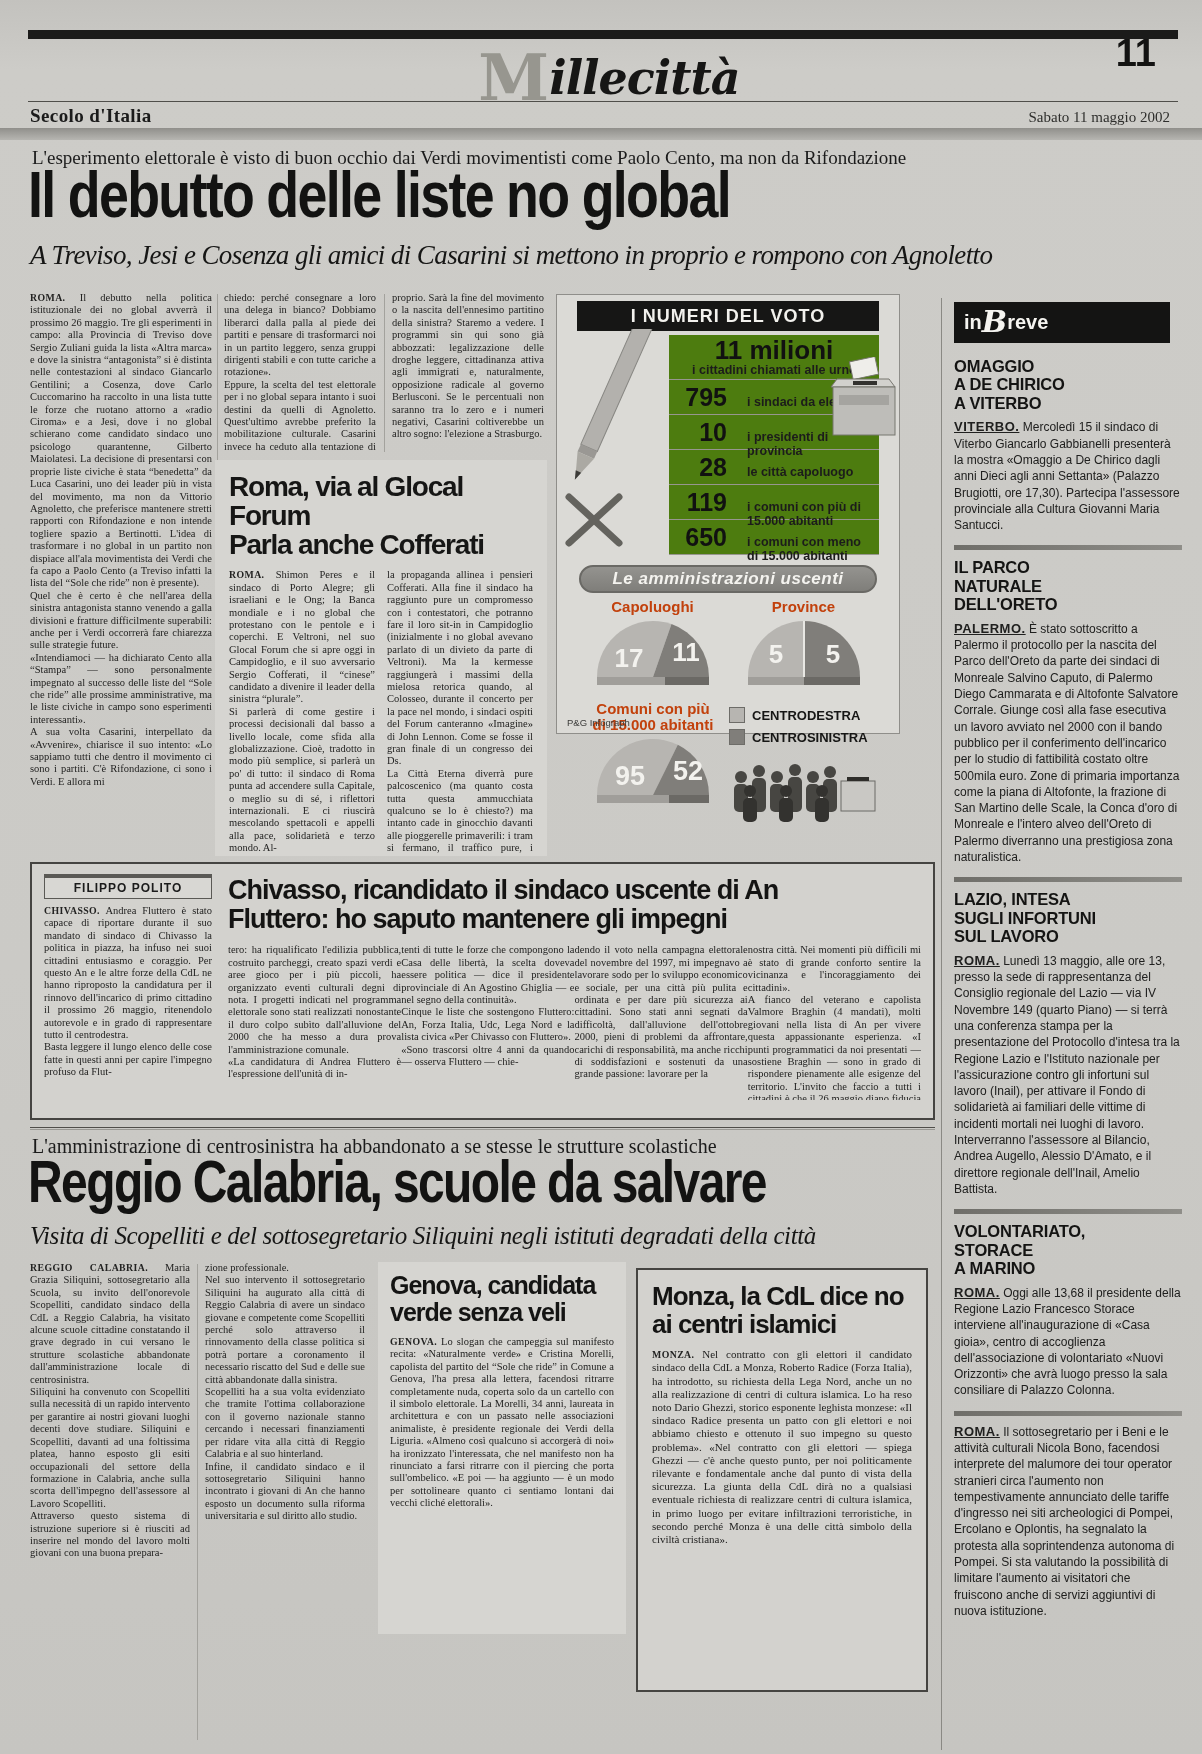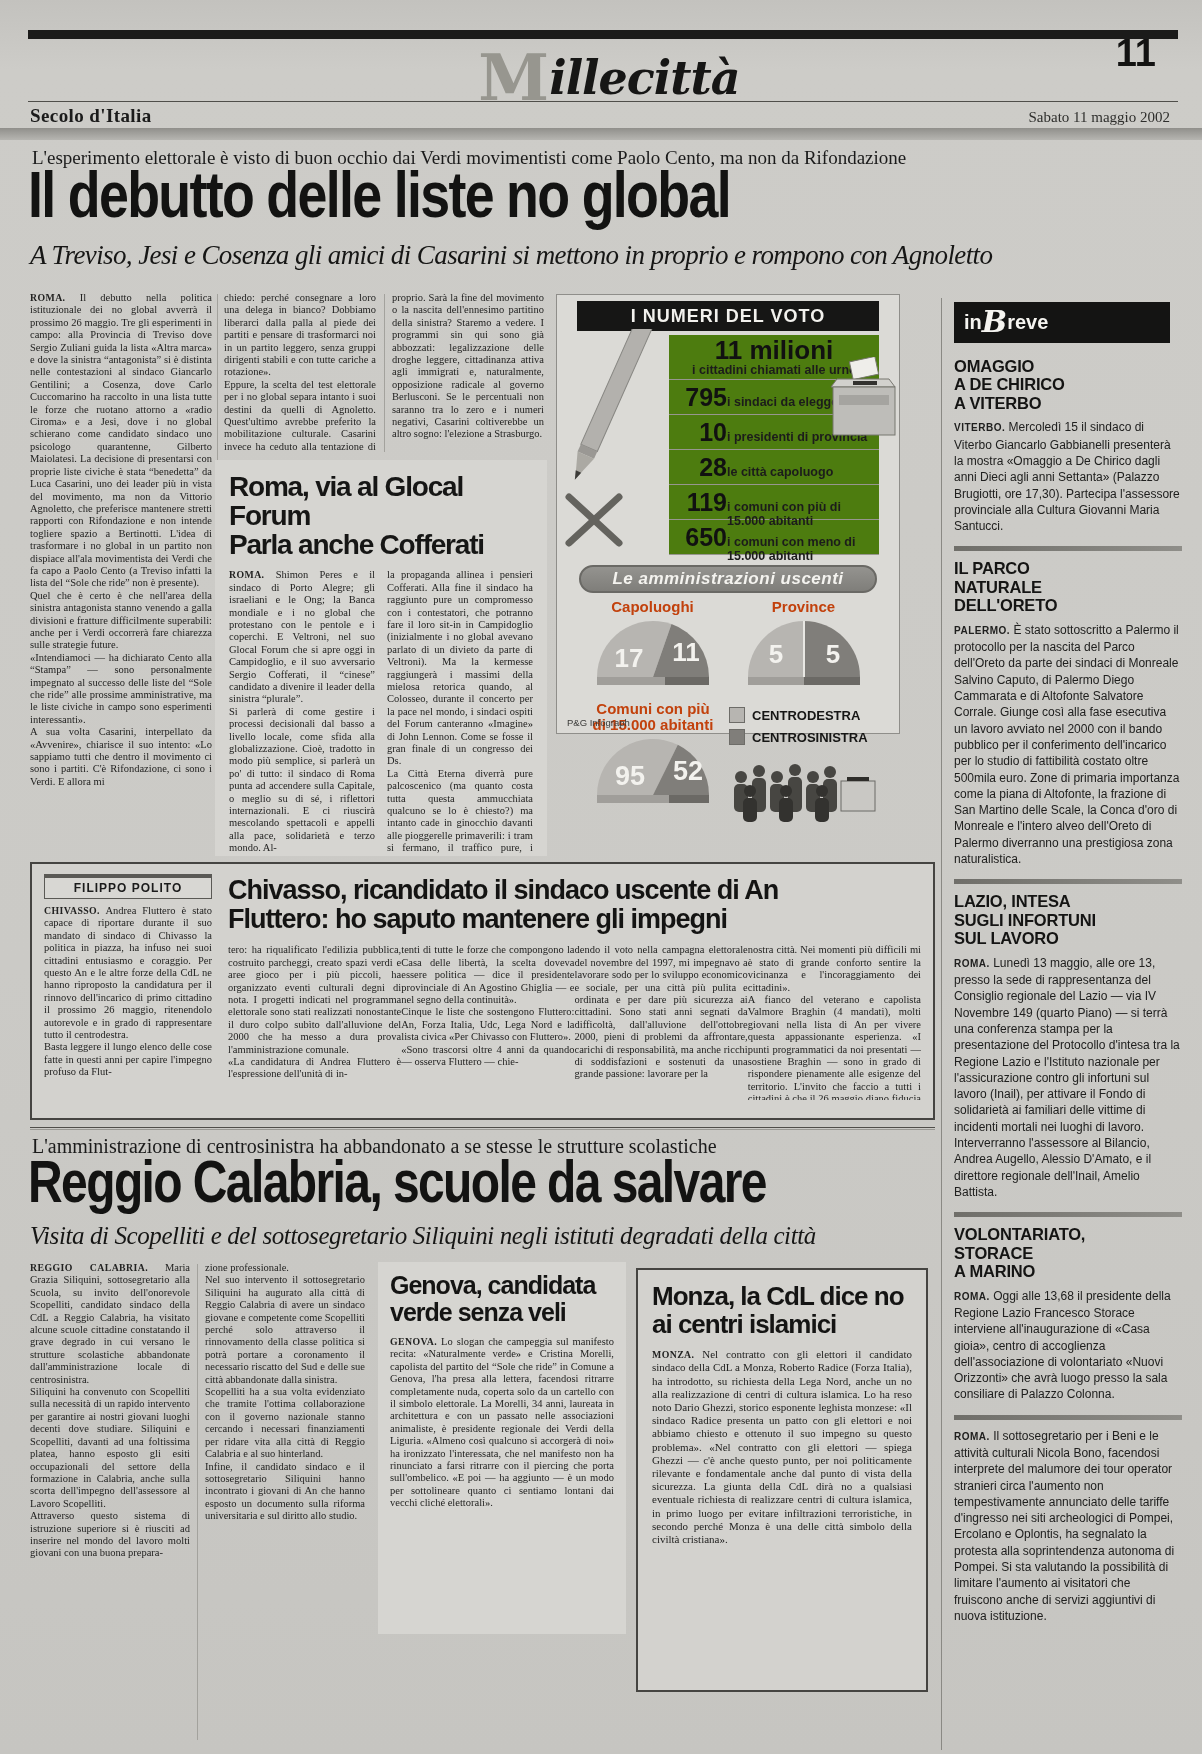--- a/index.html
+++ b/index.html
@@ -39,21 +39,21 @@
   .twocol>div{flex:1;height:288px;}
 
   
   .info{left:556px;top:294px;width:344px;height:440px;background:#dbdad6;border:1px solid #8f8e8a;box-sizing:border-box;padding:6px 20px;}
   .ig-title{background:#161615;color:#f2f1ed;text-align:center;font:bold 18px/30px "Liberation Sans",sans-serif;letter-spacing:1px;height:30px;}
   .ig-stats{margin:4px 0 0 92px;}
   .ig-row{border-bottom:1px solid #97968f;background:#4d7c0f;padding:2px 6px;}
   .ig-row-first{text-align:center;}
   .ig-num-big{font:bold 26px/26px "Liberation Sans",sans-serif;color:#111;}
   .ig-lab-center{font:bold 12.5px/14px "Liberation Sans",sans-serif;color:#1c1c1b;}
-  .ig-rowline{display:flex;align-items:baseline;gap:0;height:30px;}
+  .ig-rowline{display:flex;align-items:baseline;gap:20px;height:30px;}
   .ig-num{font:bold 25px/30px "Liberation Sans",sans-serif;min-width:52px;text-align:right;color:#111;}
   .ig-lab{font:bold 12.5px "Liberation Sans",sans-serif;color:#1c1c1b;}
   .ig-pill{margin:10px 2px 4px;background:linear-gradient(180deg,#94938f,#7f7e7a);border:2px solid #6a6965;border-radius:15px;
            color:#f4f3ef;text-align:center;font:bold italic 17px/24px "Liberation Sans",sans-serif;letter-spacing:.5px;height:24px;}
   .pie-row{display:flex;justify-content:space-between;margin-top:6px;}
   .pie-block{width:158px;text-align:center;}
   .pie-title{font:bold 15px/16px "Liberation Sans",sans-serif;color:#c2410c;white-space:pre-line;margin-bottom:2px;}
   .lower-row{display:flex;justify-content:space-between;margin-top:8px;}
   .legend-item{display:flex;align-items:center;gap:7px;margin:6px 0;}
   .legend-sq{width:14px;height:14px;display:inline-block;border:1px solid #6d6c68;}
@@ -64,21 +64,21 @@
   
   .sbrule{left:941px;top:298px;width:1px;height:1452px;background:#8a8984;}
   .sidebar{left:954px;top:302px;width:228px;}
   .sb-head{background:#141413;color:#f5f4f0;width:196px;padding:2px 10px 4px;margin-bottom:14px;}
   .sb-in{font:bold 20px "Liberation Sans",sans-serif;}
   .sb-B{font:bold italic 30px "DejaVu Serif",serif;vertical-align:-3px;}
   .sb-reve{font:bold 20px "Liberation Sans",sans-serif;}
   .sb-divider{height:5px;background:linear-gradient(90deg,#6f6e69,#8f8e89);margin:12px 0 8px;}
   .sb-h{font:bold 16.5px/1.12 "Liberation Sans",sans-serif;letter-spacing:-.2px;color:#141413;white-space:pre-line;margin-bottom:7px;}
   .sb-b{font:12px/16.3px "Liberation Sans",sans-serif;color:#20201f;}
-  .sb-dl{font-weight:bold;font-size:10px;letter-spacing:.5px;}
+  .sb-dl{font-weight:bold;font-size:13px;letter-spacing:.5px;text-decoration:underline;}
 
   
   .chv-box{left:30px;top:862px;width:905px;height:258px;border:2px solid #454441;background:#d3d2ce;box-sizing:border-box;padding:10px 12px;display:flex;gap:16px;}
   .byline-box{border:1px solid #5a5955;border-top:4px solid #5a5955;text-align:center;
               font:bold 12px "Liberation Sans",sans-serif;letter-spacing:1px;padding:3px 0;margin-bottom:6px;background:#d8d7d3;}
   .chv-left{width:168px;flex:none;}
   .chv-right{flex:1;}
   .chv-head{font:bold 27px/1.08 "Liberation Sans",sans-serif;letter-spacing:-1px;color:#141413;margin:2px 0 10px;}
   .chv-cols{display:flex;}
   .chv-cols>div{flex:1;height:156px;}

